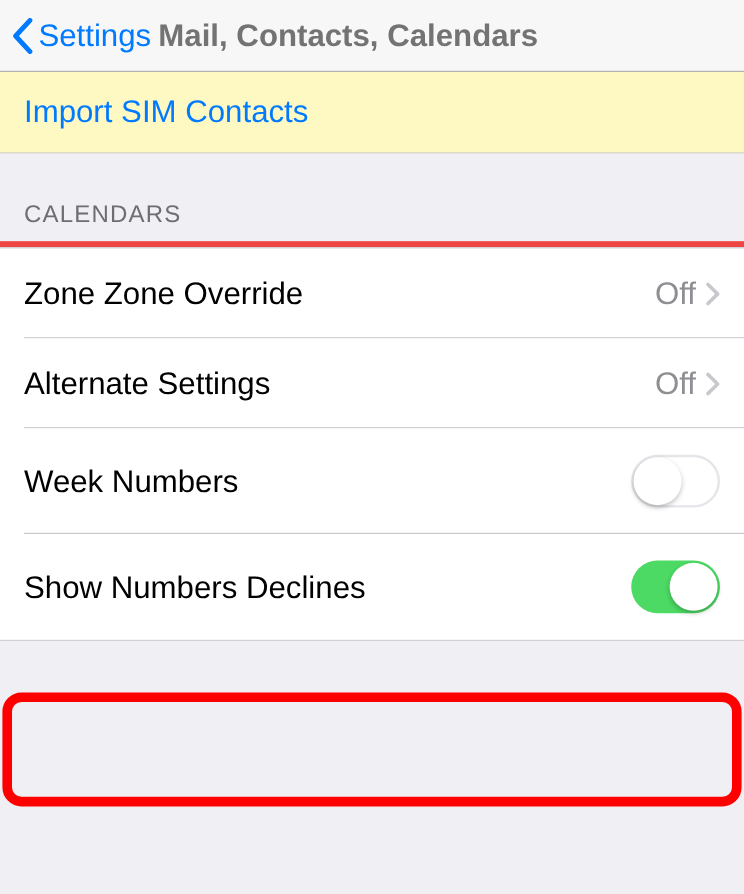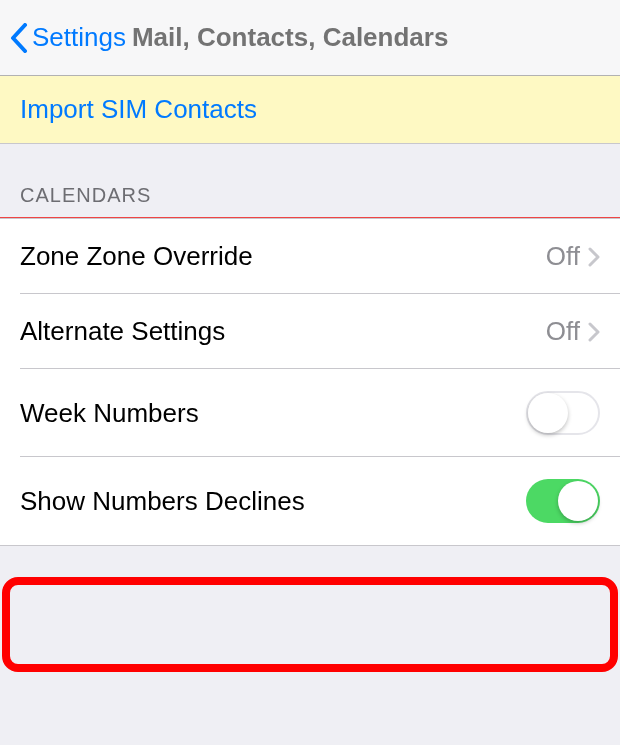--- a/index.html
+++ b/index.html
@@ -9,21 +9,21 @@
       font-family: -apple-system, 'Helvetica Neue', Helvetica, Arial, sans-serif;
     }
     body {
       width: 620px;
       height: 745px;
       background: #efeff4;
       overflow: hidden;
       font-weight: 300;
     }
     .nav-bar {
-      height: 76px;
+      height: 60px;
       background: #f7f7f8;
       border-bottom: 1px solid #b2b2b2;
       display: flex;
       align-items: center;
       padding: 0 10px;
       position: relative;
     }
     .back-button {
       display: flex;
       align-items: center;
@@ -45,21 +45,21 @@
       font-size: 26px;
       font-weight: 600;
       color: #737373;
     }
     .section-header {
       background: #efeff4;
       color: #6d6d72;
       font-size: 20px;
       letter-spacing: 1px;
       padding: 40px 20px 10px 20px;
-      border-bottom: 1px solid #ef4444;
+      border-bottom: 5px solid #ef4444;
     }
     .link-row {
       background: #fef9c3;
       padding: 18px 20px;
       font-size: 26px;
       color: #007aff;
       border-bottom: 1px solid #c8c7cc;
       cursor: pointer;
     }
     .cell {

